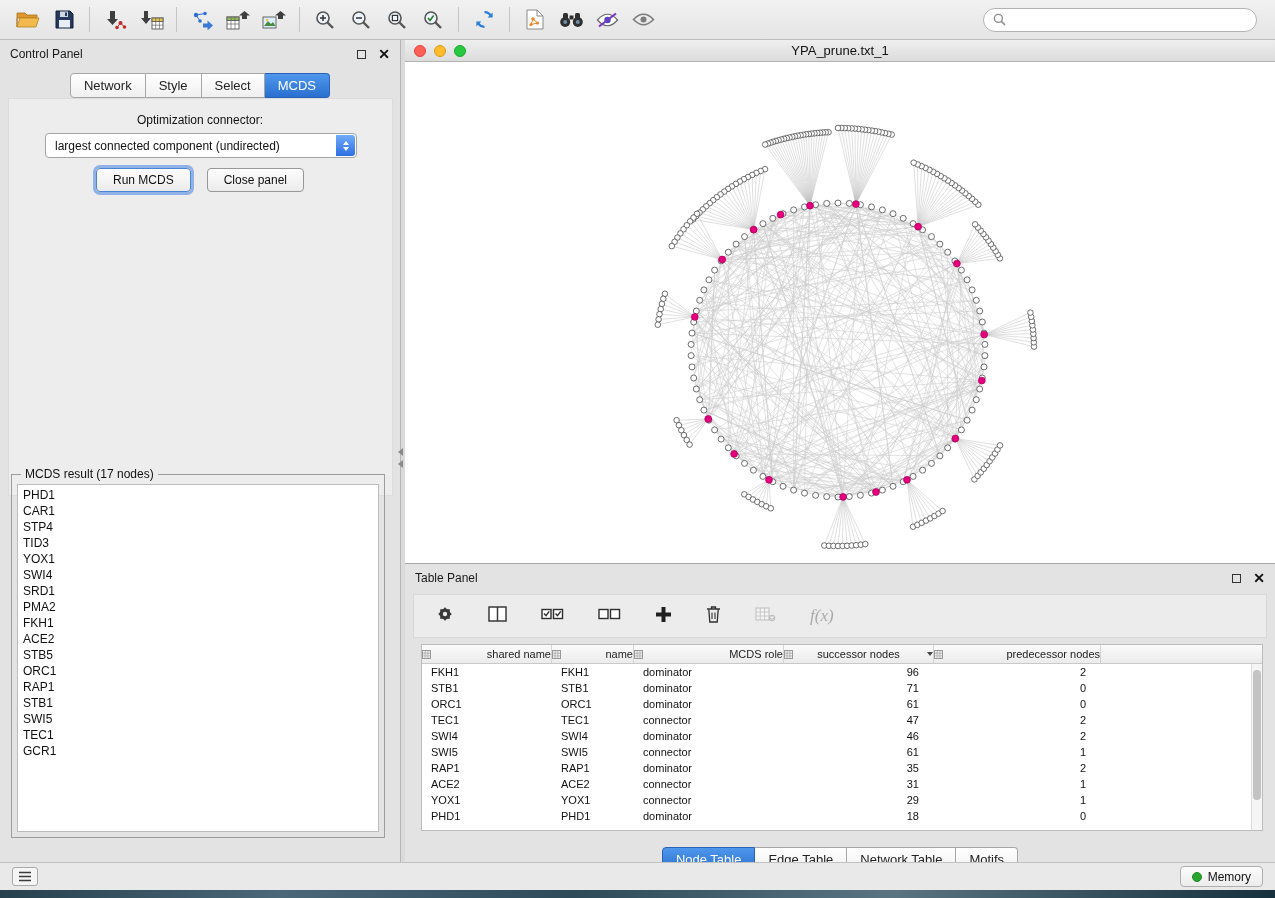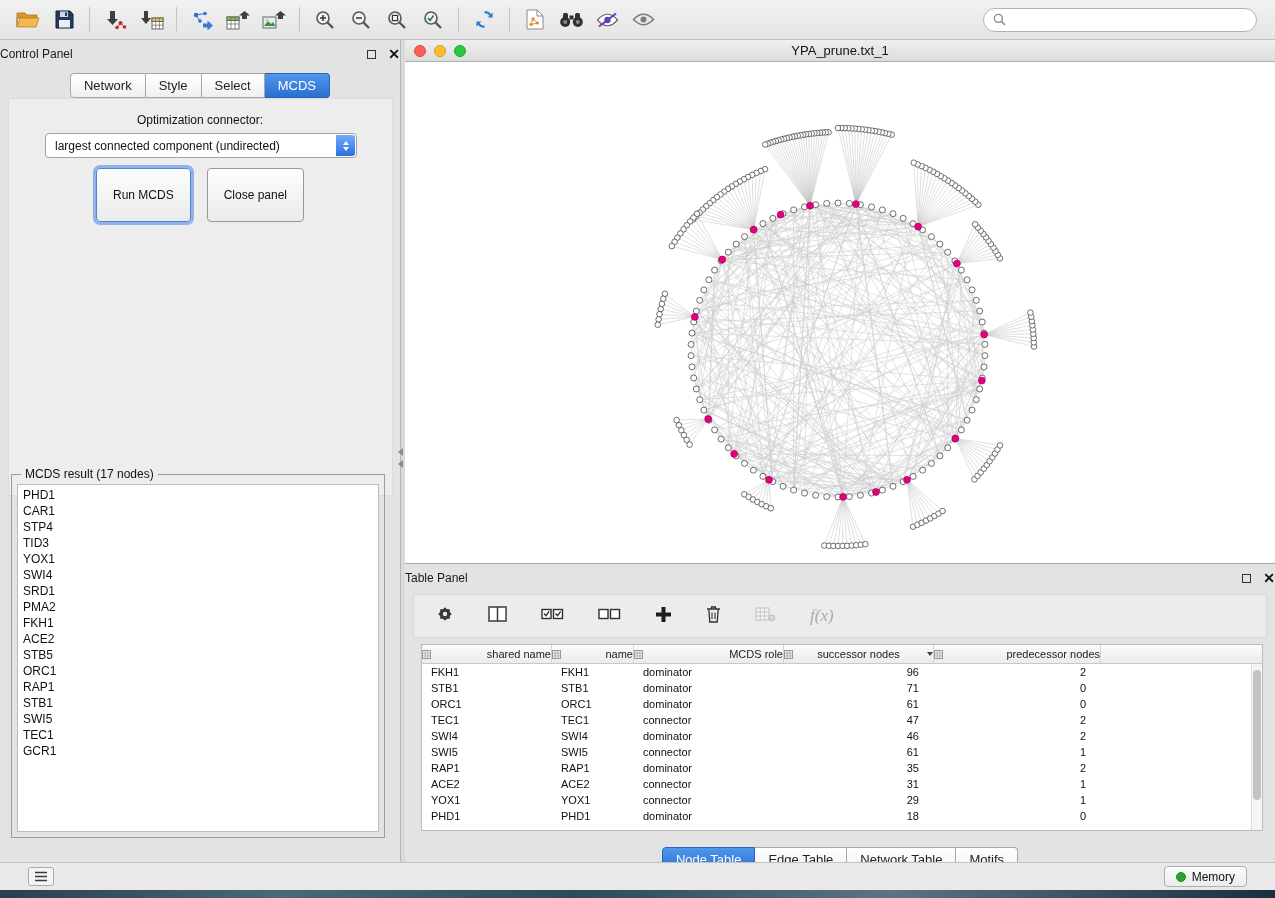--- a/index.html
+++ b/index.html
@@ -7,37 +7,37 @@
 
 
 .toolbar{position:absolute;left:0;top:0;width:1275px;height:40px;background:linear-gradient(#f1f1f1,#e5e5e5);border-bottom:1px solid #bdbdbd;display:flex;align-items:center;padding:0 10px;z-index:5}
 .tbtn{width:36px;height:30px;display:flex;align-items:center;justify-content:center;border-radius:4px;cursor:default}
 .tsep{width:1px;height:25px;background:#c5c5c5;margin:0 7px}
 .search{margin-left:auto;margin-right:8px;width:274px;height:24px;border:1px solid #b3b3b3;border-radius:12px;background:#fff;display:flex;align-items:center;padding:0 9px;gap:6px}
 .search input{border:none;outline:none;flex:1;font-size:12px;background:transparent;color:#333}
 
 
 .cpanel{position:absolute;left:0;top:40px;width:401px;height:822px;background:#e3e3e3;border-right:1px solid #b5b5b5}
-.panel-hd{height:28px;display:flex;align-items:center;padding:0 0;font-size:12px;color:#1a1a1a}
+.panel-hd{height:28px;display:flex;align-items:center;padding:0 10px;font-size:12px;color:#1a1a1a}
 .panel-hd .sp{flex:1}
 .wbox{width:9px;height:9px;border:1.5px solid #333;margin-right:12px}
 .wx{font-size:14px;font-weight:bold;color:#111;line-height:1}
 .cp-inner{position:absolute;left:8px;top:58px;width:385px;height:398px;background:#ededed;border:1px solid #dcdcdc}
 .cp-tabs{position:absolute;left:0;top:33px;width:100%;display:flex;justify-content:center}
 .seg{font-size:13px;padding:4px 13px;background:linear-gradient(#ffffff,#f0f0f0);border:1px solid #a6a6a6;border-left:none;color:#222;cursor:default}
 .seg:first-child{border-left:1px solid #a6a6a6;border-radius:4px 0 0 4px}
 .seg:last-child{border-radius:0 4px 4px 0}
 .seg.active{background:linear-gradient(#4f97ec,#2a6fd0);color:#fff;border-color:#2a62b8}
 .opt-label{position:absolute;left:0;top:73px;width:100%;text-align:center;font-size:12px;color:#111}
 .dropdown{position:absolute;left:45px;top:93px;width:312px;height:25px;background:#fff;border:1px solid #a3a3a3;border-radius:4px;display:flex;align-items:center;font-size:12px;color:#111;padding-left:9px}
 .dd-stepper{position:absolute;right:1px;top:1px;bottom:1px;width:19px;border-radius:0 3px 3px 0;background:linear-gradient(#71abf8,#2e6fe3);display:flex;flex-direction:column;align-items:center;justify-content:center;gap:2px}
 .arr-up{width:0;height:0;border-left:3.5px solid transparent;border-right:3.5px solid transparent;border-bottom:4px solid #fff}
 .arr-dn{width:0;height:0;border-left:3.5px solid transparent;border-right:3.5px solid transparent;border-top:4px solid #fff}
 .btn-row{position:absolute;left:0;top:128px;width:100%;display:flex;justify-content:center;gap:16px}
-.btn{font-size:12px;padding:19px 16px;background:linear-gradient(#fdfdfd,#ebebeb);border:1px solid #989898;border-radius:4px;color:#111;cursor:default}
+.btn{font-size:12px;padding:4px 16px;background:linear-gradient(#fdfdfd,#ebebeb);border:1px solid #989898;border-radius:4px;color:#111;cursor:default}
 .btn.focus{box-shadow:0 0 0 3px rgba(70,130,225,.55);border-color:#4a86d8}
 .mcds-group{position:absolute;left:11px;top:427px;width:374px;height:371px;border:1px solid #9c9c9c;padding:3px 5px 5px;background:transparent}
 .mcds-group legend{font-size:12px;color:#111;padding:0 4px;margin-left:4px}
 .mcds-list{background:#fff;border:1px solid #bcbcbc;height:100%;overflow:hidden;padding:2px 5px;font-size:12px;line-height:16px;color:#111}
 .mcds-item{height:16px;cursor:default}
 
 
 .vsplit{position:absolute;left:401px;top:40px;width:4px;height:822px;background:#dadada}
 .vsplit .h{position:absolute;left:-3px;top:408px;width:0;height:0;border-top:4px solid transparent;border-bottom:4px solid transparent;border-right:5px solid #8a8a8a}
 .vsplit .h2{top:420px}
@@ -63,21 +63,21 @@
 .colf{flex:1;border-right:none}
 .trow{display:flex;height:16px;font-size:11px;align-items:center;color:#111}
 .td{padding:0 9px;white-space:nowrap;overflow:hidden}
 .td.num{text-align:right;padding-right:15px}
 .chev{width:0;height:0;border-left:3.5px solid transparent;border-right:3.5px solid transparent;border-top:4.5px solid #444;margin-left:3px}
 .vscroll{position:absolute;right:0;top:19px;bottom:0;width:11px;background:#f5f5f5;border-left:1px solid #ddd}
 .vthumb{position:absolute;left:1px;right:1px;top:6px;height:130px;background:#c3c3c3;border-radius:5px}
 .tp-tabs{position:absolute;left:0;top:283px;width:100%;display:flex;justify-content:center}
 
 
-.statusbar{position:absolute;left:0;top:862px;width:1275px;height:28px;background:#e9e9e9;border-top:1px solid #c2c2c2;display:flex;align-items:center;padding:0 28px}
+.statusbar{position:absolute;left:0;top:862px;width:1275px;height:28px;background:#e9e9e9;border-top:1px solid #c2c2c2;display:flex;align-items:center;padding:0 12px}
 .listbtn{width:26px;height:19px;border:1px solid #a9a9a9;border-radius:3px;background:#f5f5f5;display:flex;align-items:center;justify-content:center}
 .membtn{margin-left:auto;height:21px;border:1px solid #afafaf;border-radius:4px;background:linear-gradient(#fcfcfc,#ececec);display:flex;align-items:center;gap:6px;padding:0 11px;font-size:12px;color:#111}
 .memdot{width:10px;height:10px;border-radius:50%;background:#28a52e;border:1px solid #1d8a24}
 .deskstrip{position:absolute;left:0;top:890px;width:1275px;height:8px;background:linear-gradient(90deg,#27404e,#4a6878 22%,#2c4a58 45%,#5a7482 70%,#16303e)}
 </style>
 </head>
 <body>
 
 <div class="toolbar">
   <span class="tbtn">

